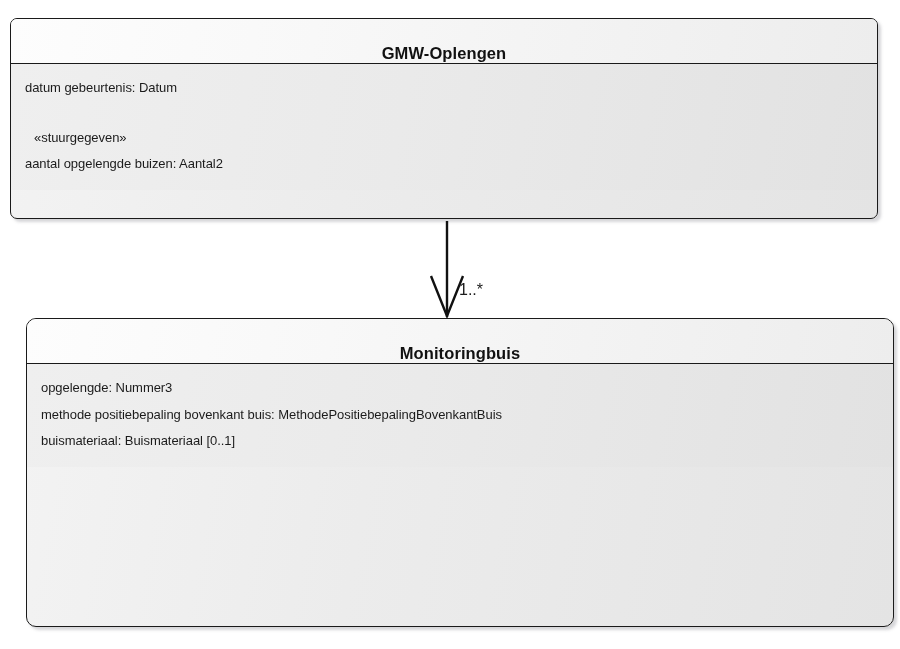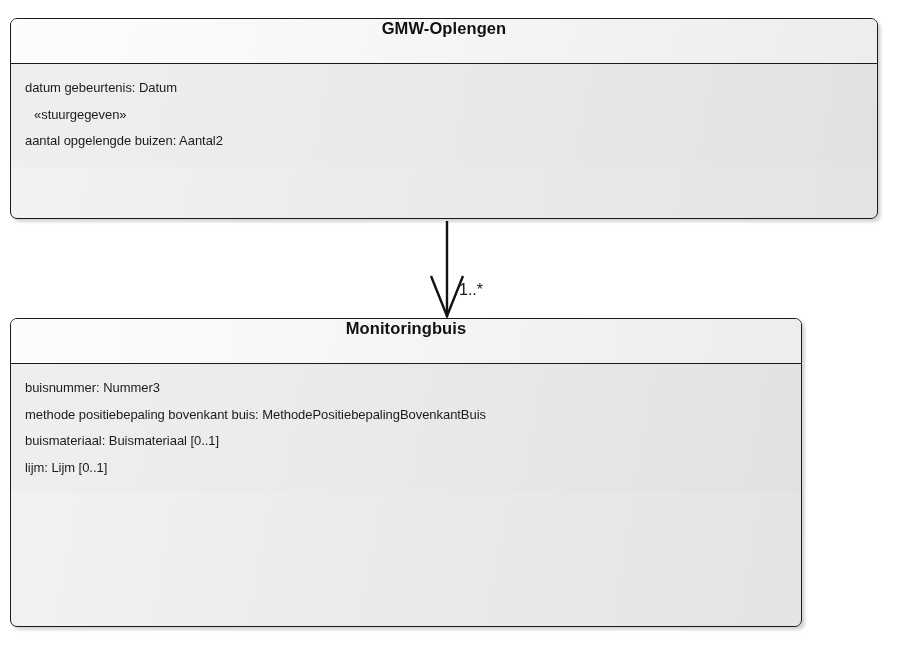--- a/index.html
+++ b/index.html
@@ -31,21 +31,21 @@
     background: linear-gradient(100deg, #f3f3f3 0%, #ececec 40%, #e4e4e4 100%);
     box-shadow: 3px 3px 3px rgba(120,120,130,0.30);
     overflow: hidden;
   }
   .uml-header {
     height: 45px;
     box-sizing: border-box;
     border-bottom: 1.6px solid #1a1a1a;
     background: linear-gradient(100deg, #fdfdfd 0%, #f8f8f8 35%, #ededed 100%);
     display: flex;
-    align-items: flex-start;
+    align-items: flex-end;
     justify-content: center;
   }
   .uml-title {
     font-size: 16.5px;
     font-weight: bold;
     color: #111111;
     letter-spacing: 0.1px;
     white-space: nowrap;
   }
   .uml-body {
@@ -54,21 +54,21 @@
   }
   .attr {
     font-size: 13px;
     color: #1b1b1b;
     line-height: 26.6px;
     white-space: nowrap;
     letter-spacing: -0.05px;
   }
   .attr.stereotype {
     padding-left: 9px;
-    margin-top: 0;
+    margin-top: 23px;
   }
 
   
   .connector-layer {
     position: absolute;
     left: 0;
     top: 0;
     width: 900px;
     height: 649px;
     pointer-events: none;
@@ -89,29 +89,28 @@
     <div class="uml-header">
       <span class="uml-title">GMW-Oplengen</span>
     </div>
     <div class="uml-body">
       <div class="attr">datum gebeurtenis: Datum</div>
       <div class="attr stereotype">«stuurgegeven»</div>
       <div class="attr">aantal opgelengde buizen: Aantal2</div>
     </div>
   </div>
 
-  <div class="uml-class" id="class-1" style="left:10px; top:318px; width:792px; height:309px;">
+  <div class="uml-class" id="class-1" style="left:26px; top:318px; width:868px; height:309px;border-radius:10px;">
     <div class="uml-header">
       <span class="uml-title">Monitoringbuis</span>
     </div>
     <div class="uml-body">
-      <div class="attr">buisnummer: Nummer3</div>
+      <div class="attr">opgelengde: Nummer3</div>
       <div class="attr">methode positiebepaling bovenkant buis: MethodePositiebepalingBovenkantBuis</div>
       <div class="attr">buismateriaal: Buismateriaal [0..1]</div>
-      <div class="attr">lijm: Lijm [0..1]</div>
     </div>
   </div>
 
   <svg class="connector-layer" viewBox="0 0 900 649">
     <line x1="447" y1="221" x2="447" y2="317" stroke="#111111" stroke-width="2.4"></line>
     <polyline points="431,276 447,316 463,276" fill="none" stroke="#111111" stroke-width="2.4" stroke-linejoin="miter" stroke-linecap="butt"></polyline>
   </svg>
 
   <div class="mult-label" style="left:459px; top:281px;">1..*</div>
 

